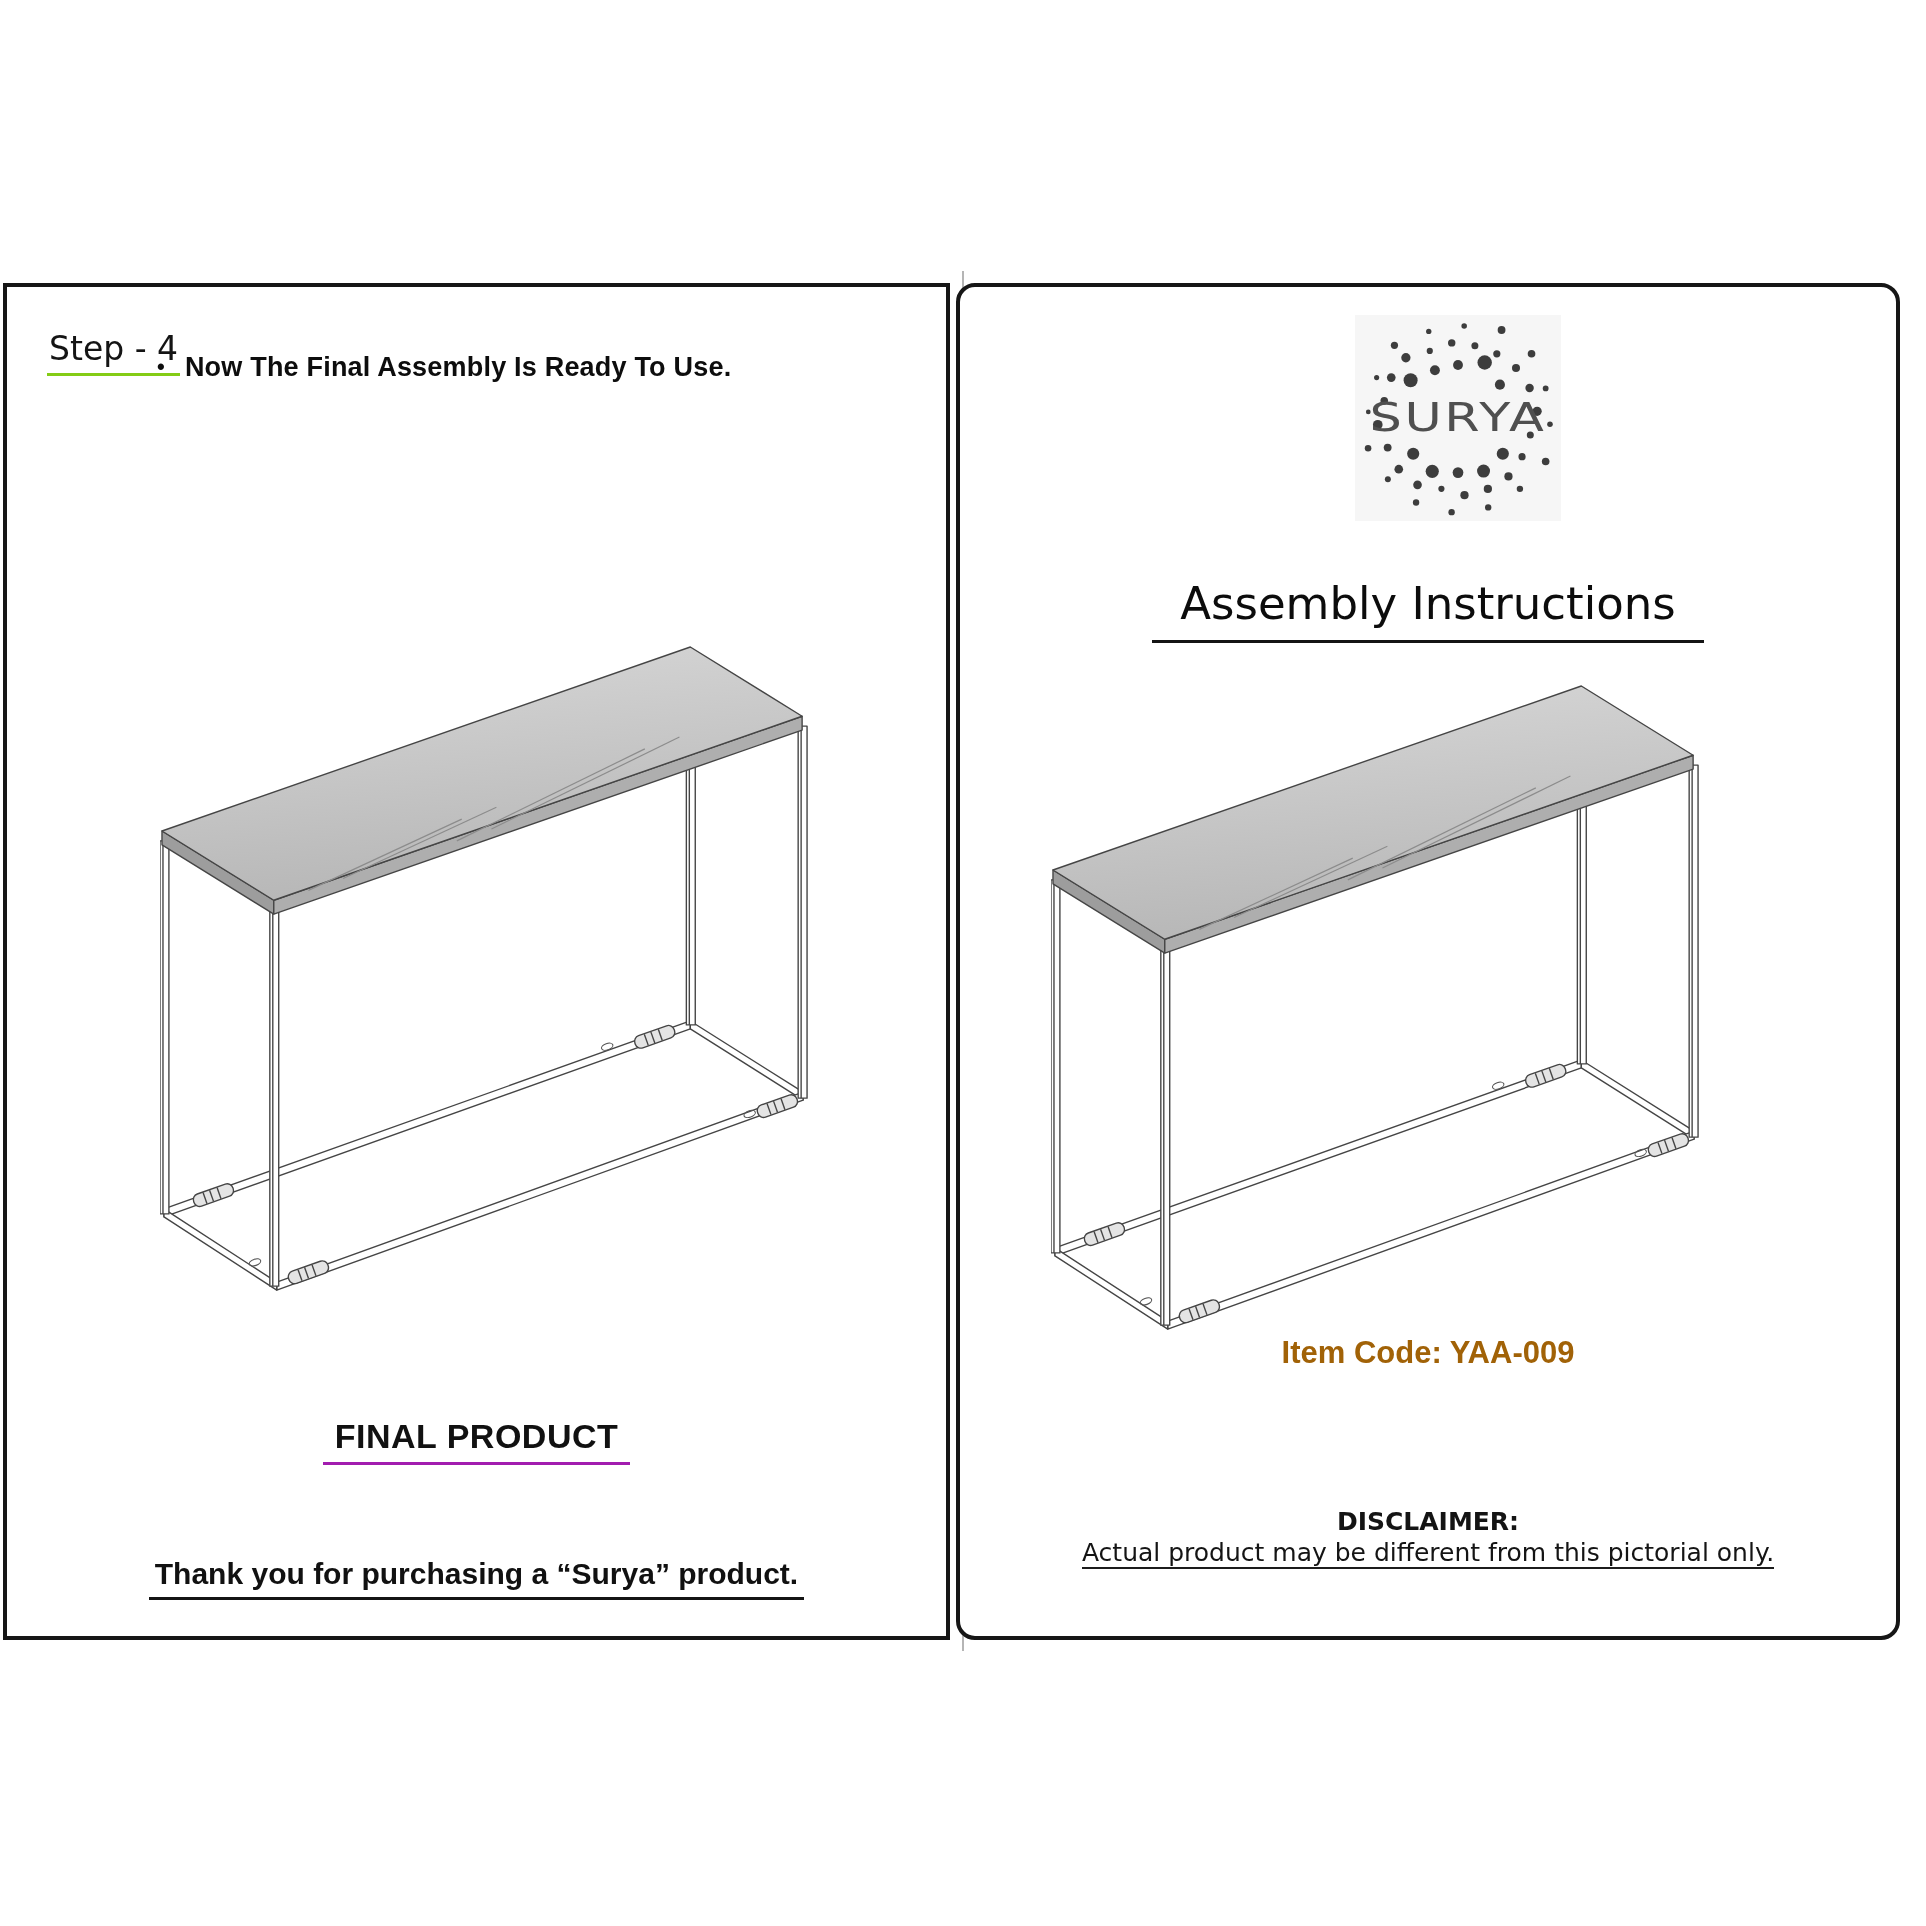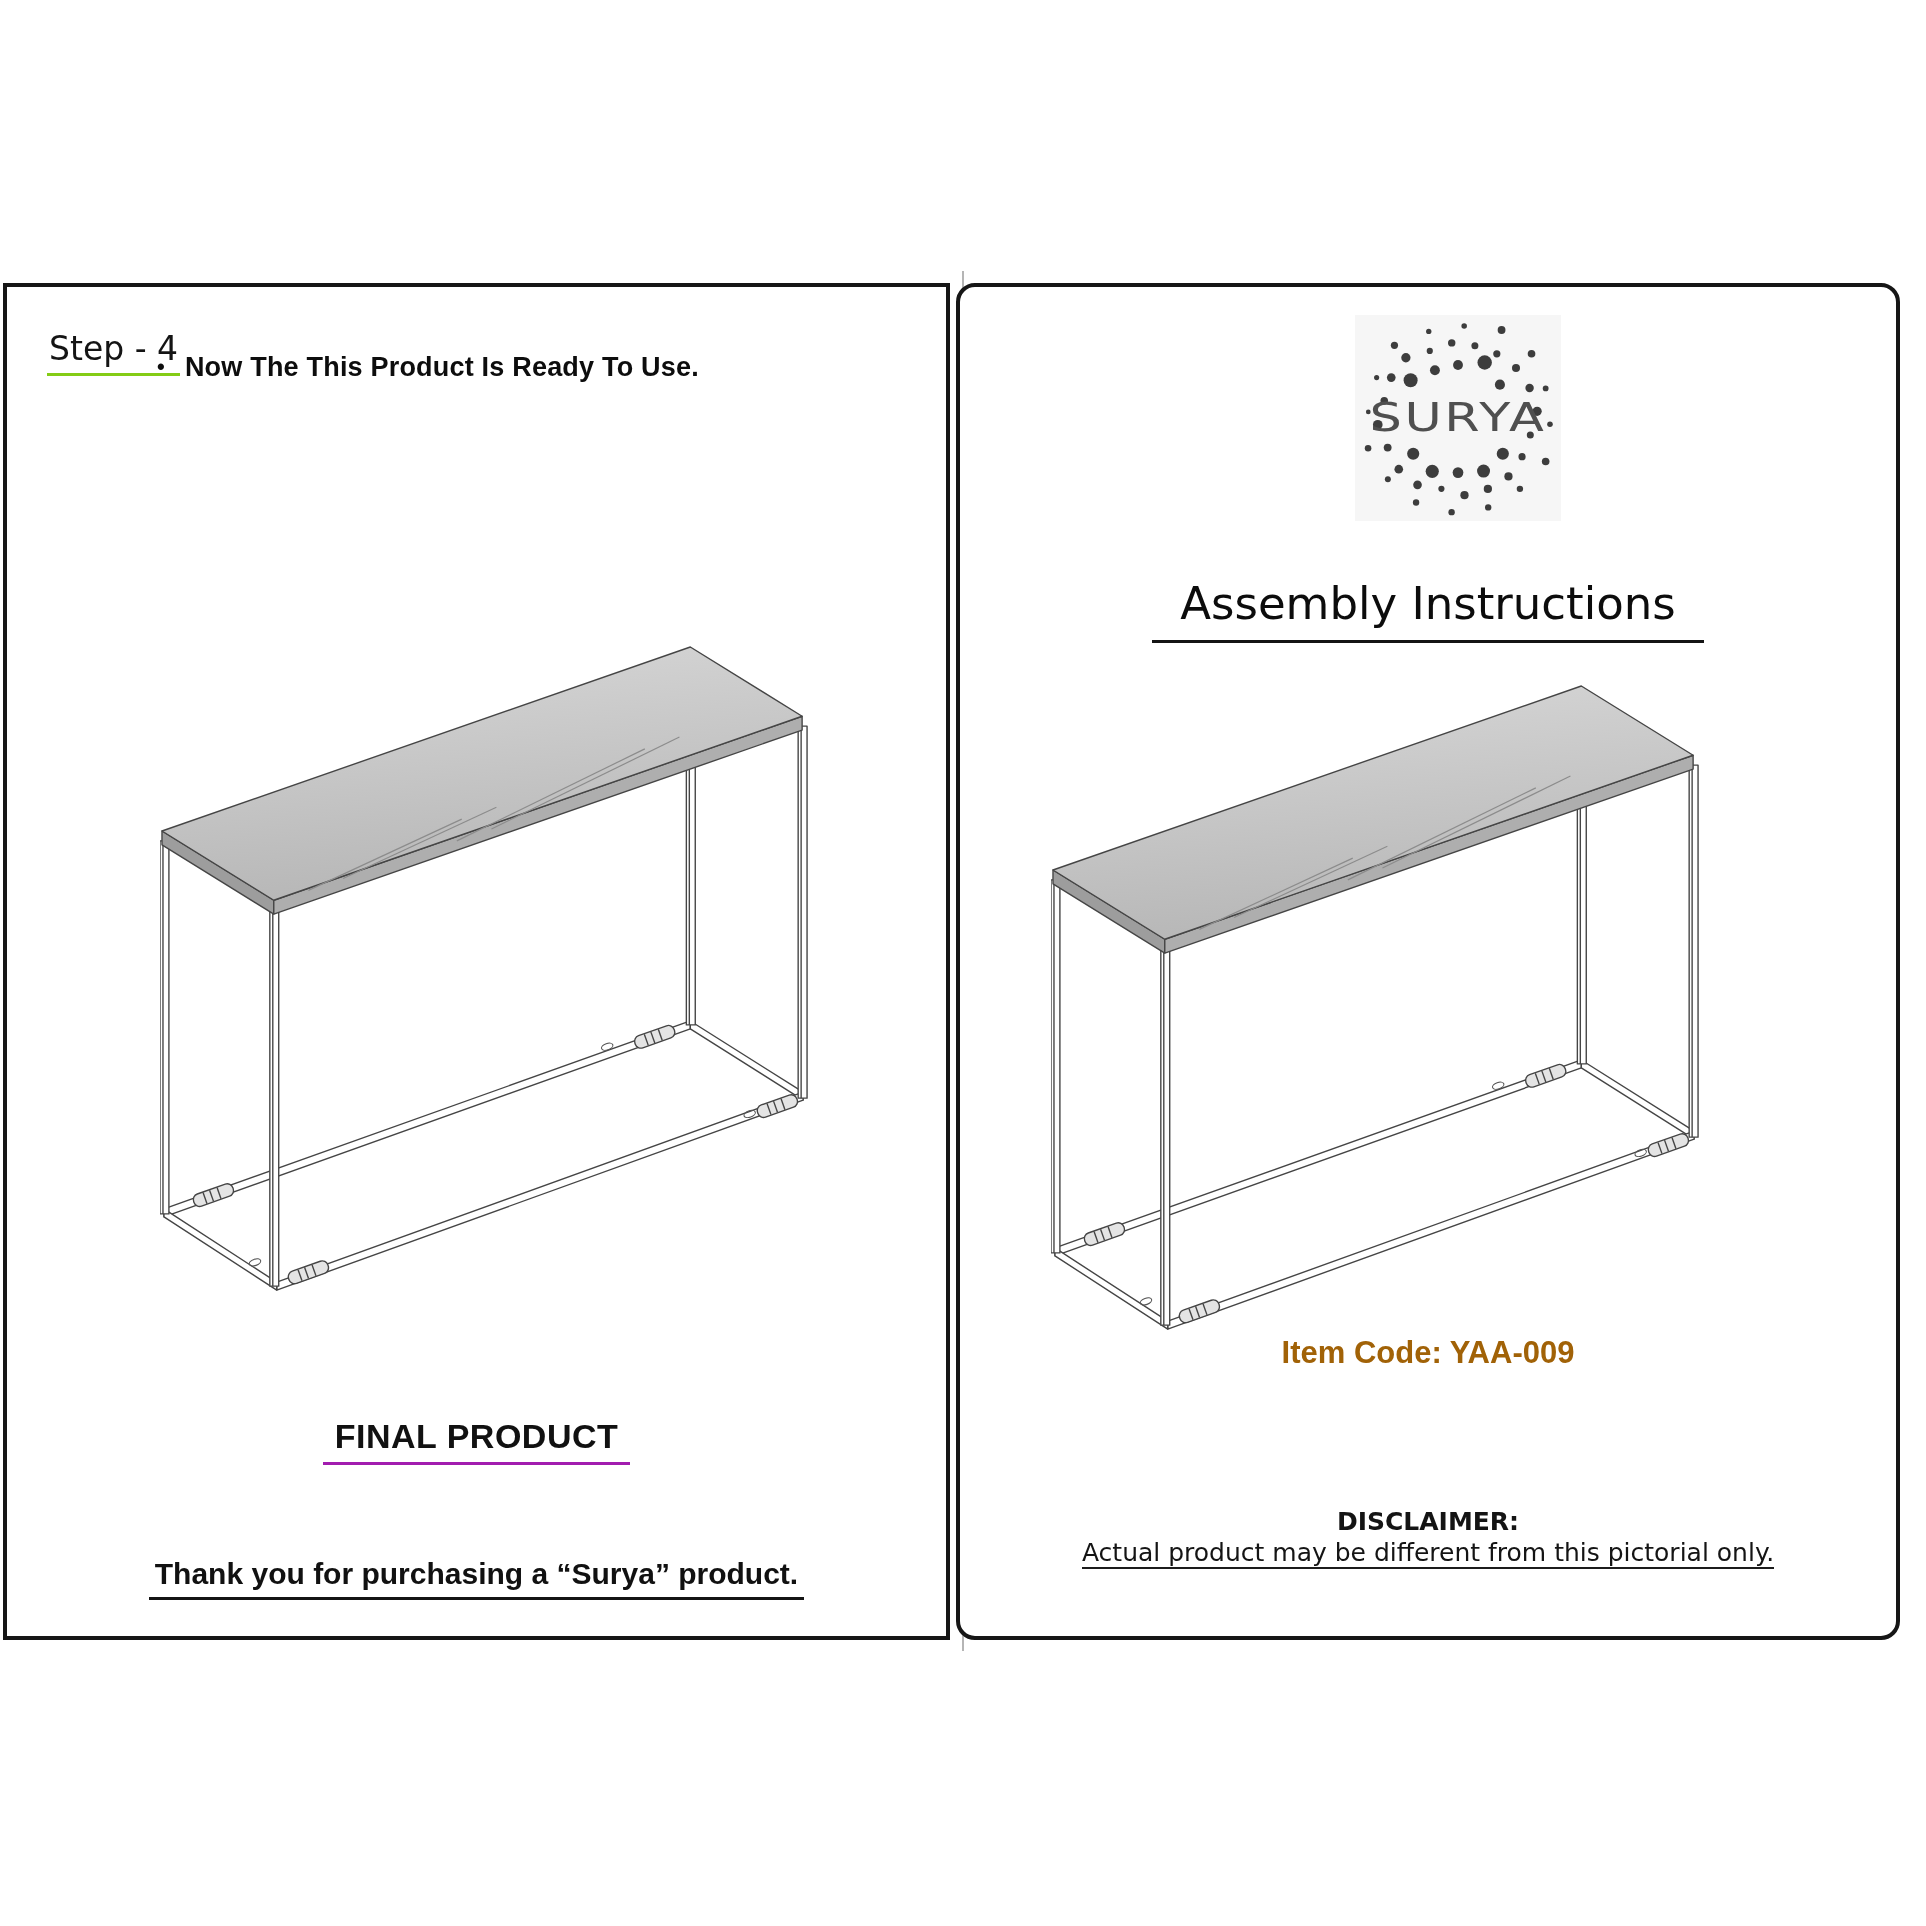--- a/index.html
+++ b/index.html
@@ -218,21 +218,21 @@
 <div class="page-divider"></div>
 
 <div class="panel panel-left">
 
   <div class="step-label">
     <span class="ul">Step - 4</span>
   </div>
 
   <div class="bullet-row">
     <span class="bullet-glyph">•</span>
-    <span>Now The This Product Is Ready To Use.</span>
+    <span>Now The Final Assembly Is Ready To Use.</span>
   </div>
 
   <svg class="illustration-left" viewBox="0 0 660 660">
     <use href="#console-table"></use>
   </svg>
 
   <div class="centerline final-product">
     <span>FINAL PRODUCT</span>
   </div>
 

